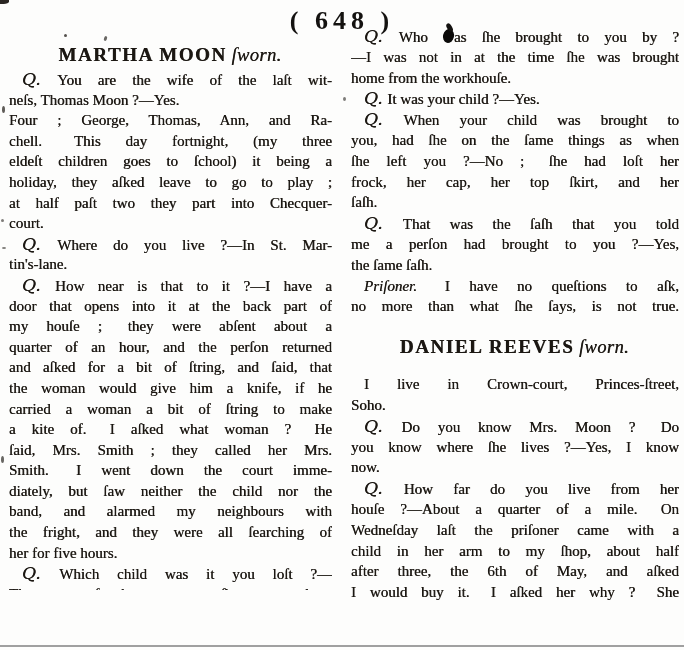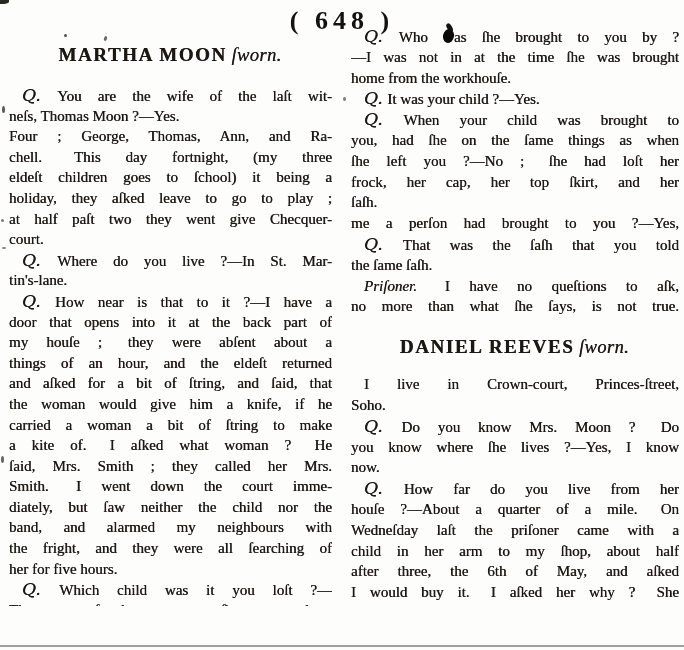--- a/index.html
+++ b/index.html
@@ -17,21 +17,21 @@
     text-align: center; font-size: 26px; font-weight: bold;
     letter-spacing: 5px; color: #141210;
   }
   .col {
     position: absolute; text-shadow: 0.35px 0 0 rgba(25,20,14,0.85);
   }
   .col-left  { left: 9px;   top: 44px; width: 323px; }
   .col-right { left: 351px; top: 26px; width: 328px; }
   .heading {
     text-align: center; font-size: 18.5px; height: 25px; overflow: hidden;
-    margin-bottom: 16px; white-space: nowrap;
+    white-space: nowrap;
   }
   .heading:not(:first-child) { margin-top: 19px; margin-bottom: 13px; }
   .heading .caps { letter-spacing: 1.6px; font-weight: bold; font-size: 19px; }
   .heading i { letter-spacing: 0.4px; }
   .para { margin: 0; }
   .ln {
     height: 20.6px; overflow: hidden; font-size: 15px;
     text-align: justify; line-height: 20.6px;
   }
   .col-right .ln { height: 20.8px; line-height: 20.8px; }
@@ -76,32 +76,32 @@
       <div class="heading"><span class="caps">MARTHA MOON</span> <i>ſworn.</i></div>
       <div class="para">
         <div class="ln ind j"><span class="q">Q.</span> You are the wife of the laſt wit-</div>
         <div class="ln">neſs, Thomas Moon ?—Yes.</div>
       </div>
       <div class="para">
         <div class="ln j">Four ; George, Thomas, Ann, and Ra-</div>
         <div class="ln j">chell.  This day fortnight, (my three</div>
         <div class="ln j">eldeſt children goes to ſchool) it being a</div>
         <div class="ln j">holiday, they aſked leave to go to play ;</div>
-        <div class="ln j">at half paſt two they went give Checquer-</div>
+        <div class="ln j">at half paſt two they part into Checquer-</div>
         <div class="ln">court.</div>
       </div>
       <div class="para">
         <div class="ln ind j"><span class="q">Q.</span> Where do you live ?—In St. Mar-</div>
         <div class="ln">tin's-lane.</div>
       </div>
       <div class="para">
         <div class="ln ind j"><span class="q">Q.</span> How near is that to it ?—I have a</div>
         <div class="ln j">door that opens into it at the back part of</div>
         <div class="ln j">my houſe ;  they were abſent about a</div>
-        <div class="ln j">things of an hour, and the eldeſt returned</div>
+        <div class="ln j">quarter of an hour, and the perſon returned</div>
         <div class="ln j">and aſked for a bit of ſtring, and ſaid, that</div>
         <div class="ln j">the woman would give him a knife, if he</div>
         <div class="ln j">carried a woman a bit of ſtring to make</div>
         <div class="ln j">a kite of.  I aſked what woman ?  He</div>
         <div class="ln j">ſaid, Mrs. Smith ; they called her Mrs.</div>
         <div class="ln j">Smith.  I went down the court imme-</div>
         <div class="ln j">diately, but ſaw neither the child nor the</div>
         <div class="ln j">band, and alarmed my neighbours with</div>
         <div class="ln j">the fright, and they were all ſearching of</div>
         <div class="ln">her for five hours.</div>
@@ -121,22 +121,22 @@
         <div class="ln ind"><span class="q">Q.</span> It was your child ?—Yes.</div>
       </div>
       <div class="para">
         <div class="ln ind j"><span class="q">Q.</span> When your child was brought to</div>
         <div class="ln j">you, had ſhe on the ſame things as when</div>
         <div class="ln j">ſhe left you ?—No ;  ſhe had loſt her</div>
         <div class="ln j">frock, her cap, her top ſkirt, and her</div>
         <div class="ln">ſaſh.</div>
       </div>
       <div class="para">
+        <div class="ln ind j"><span class="q">Q.</span> That was the ſaſh that you told</div>
         <div class="ln j">me a perſon had brought to you ?—Yes,</div>
-        <div class="ln ind j"><span class="q">Q.</span> That was the ſaſh that you told</div>
         <div class="ln">the ſame ſaſh.</div>
       </div>
       <div class="para">
         <div class="ln ind j"><i>Priſoner.</i>  I have no queſtions to aſk,</div>
         <div class="ln j">no more than what ſhe ſays, is not true.</div>
       </div>
       <div class="heading"><span class="caps">DANIEL REEVES</span> <i>ſworn.</i></div>
       <div class="para">
         <div class="ln ind j">I live in Crown-court, Princes-ſtreet,</div>
         <div class="ln">Soho.</div>

